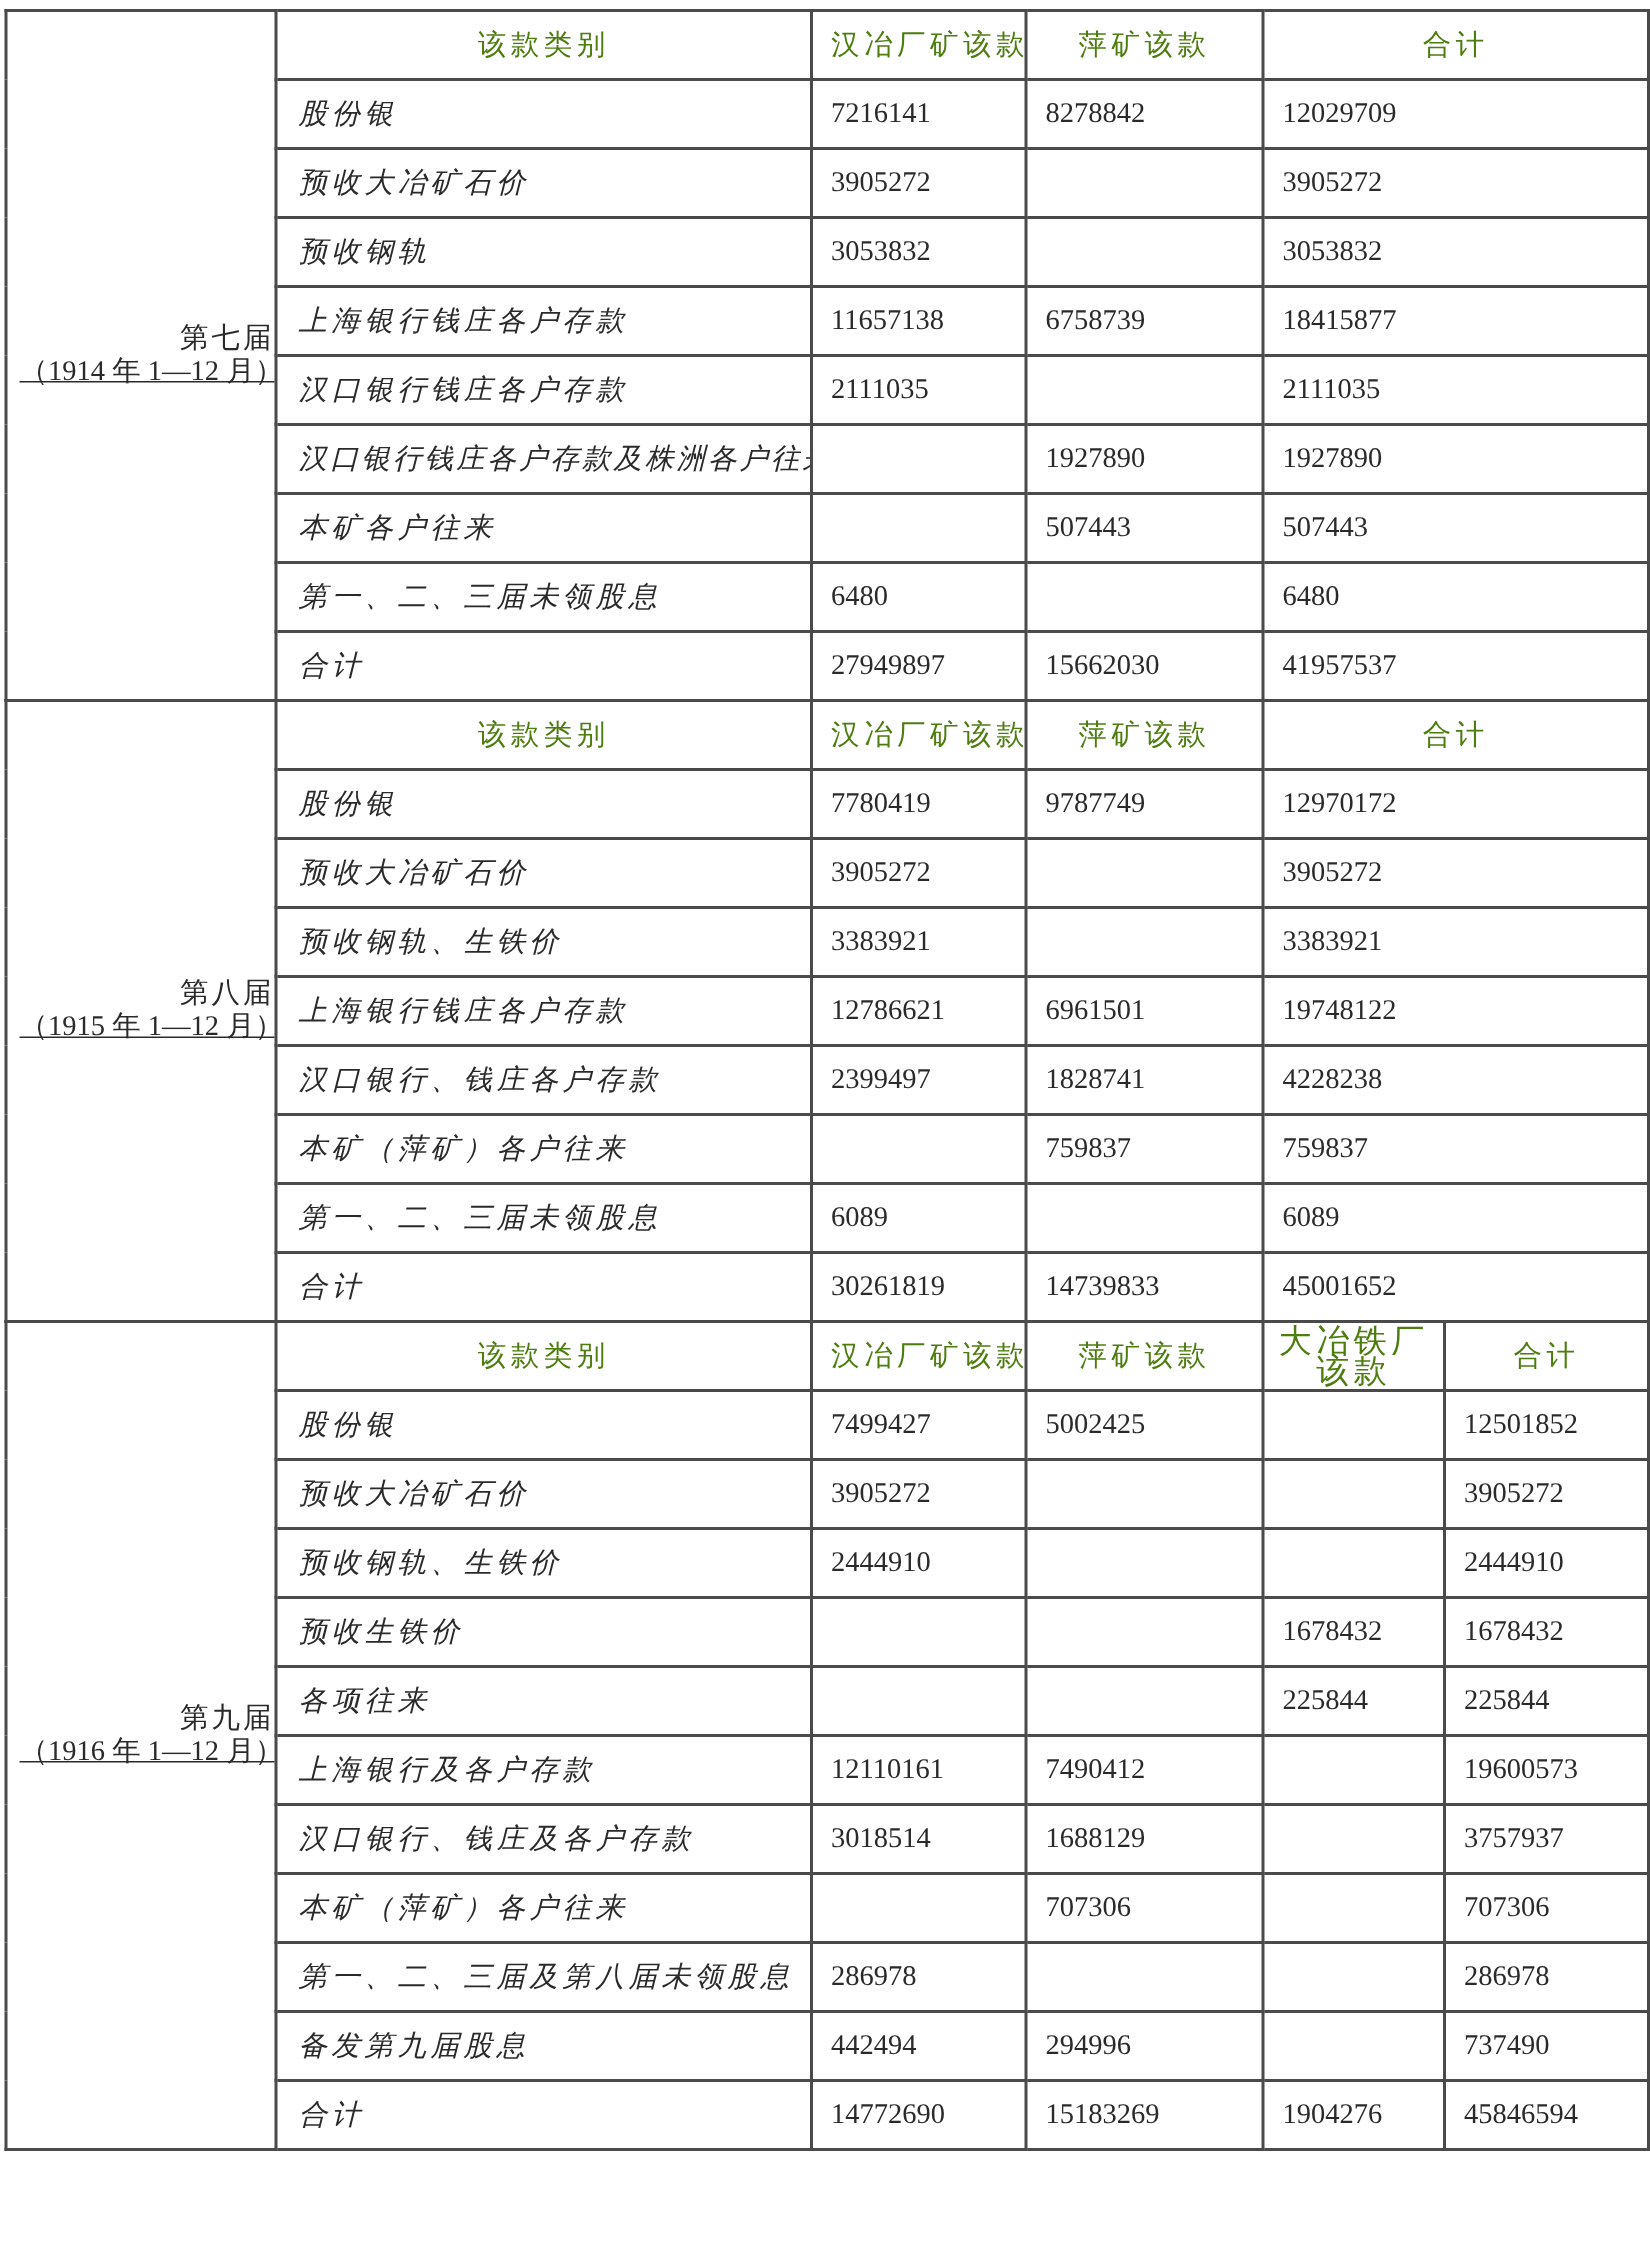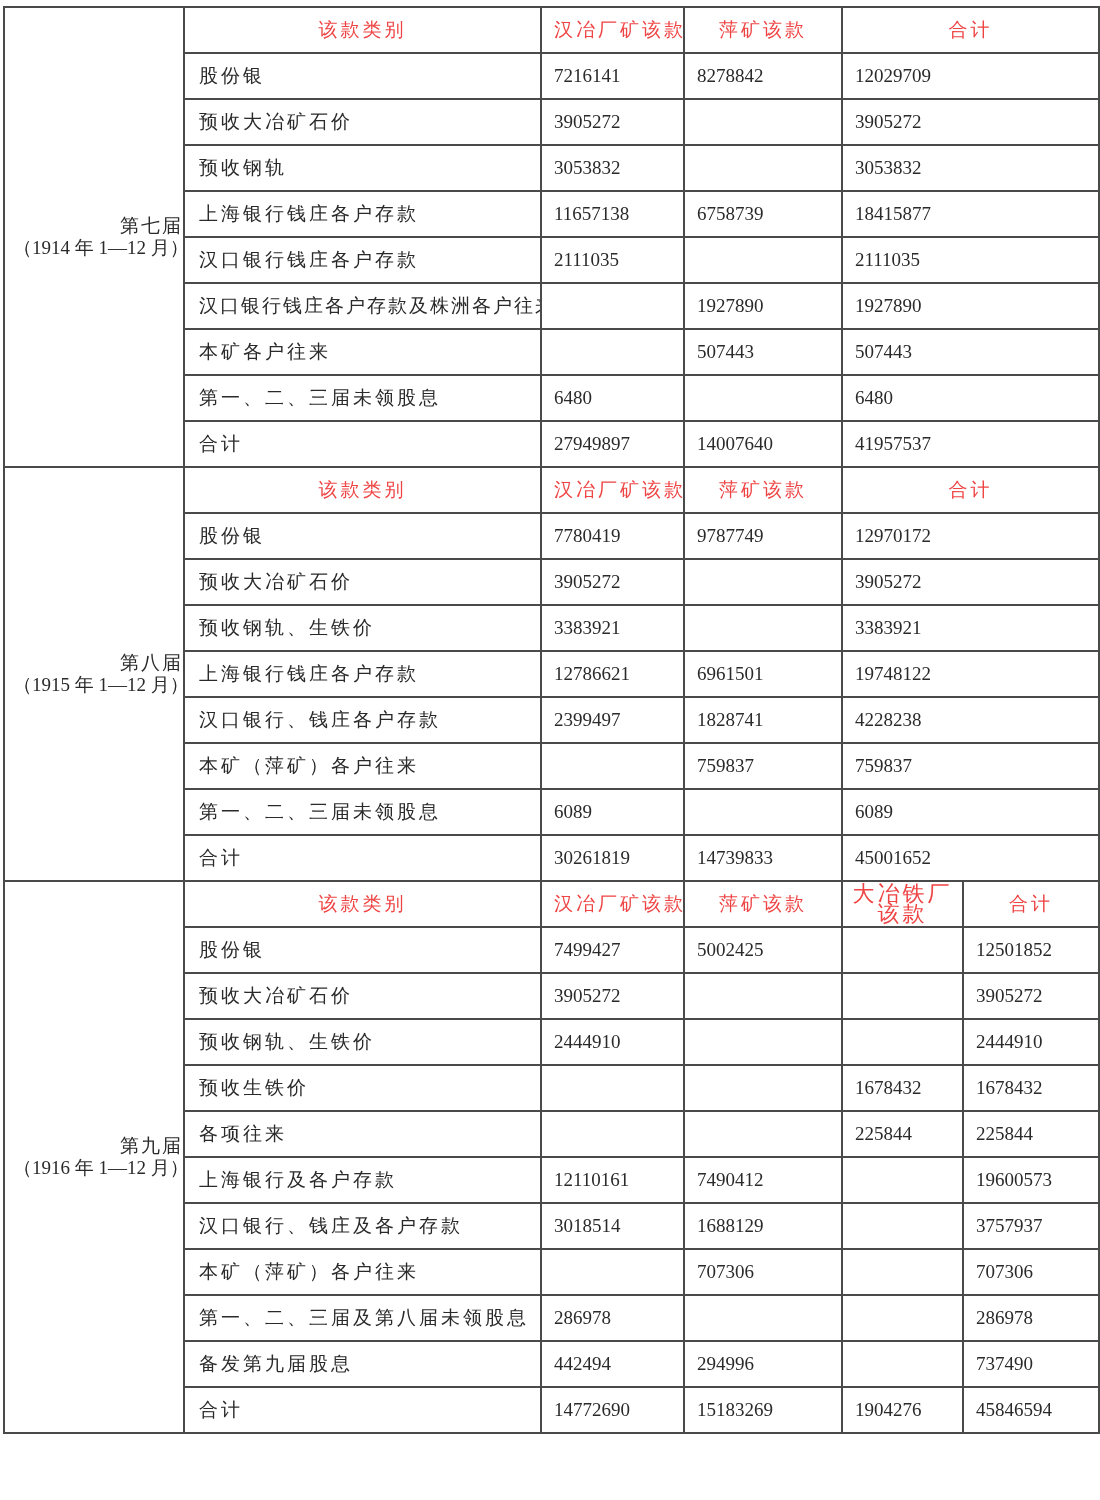--- a/index.html
+++ b/index.html
@@ -46,29 +46,31 @@
       vertical-align: middle;
     }
     td.period .period-label {
       display: block;
       letter-spacing: 2px;
       text-align: right;
     }
     td.period .period-range {
       display: block;
       margin-left: -6px;
+      text-decoration: underline;
     }
     td.cat {
       padding-left: 14px !important;
       letter-spacing: 3px;
+      font-style: italic;
     }
     td.hdr {
       text-align: center;
       letter-spacing: 3px;
-      color: #ef4444;
+      color: #4d7c0f;
     }
     td.hdr.left-hdr {
       text-align: right;
       padding-left: 12px !important;
     }
     td.hdr.two-line {
       line-height: 20px;
       font-size: 22px;
     }
     td.num {
@@ -143,21 +145,21 @@
       </tr>
       <tr>
         <td class="cat">第一、二、三届未领股息</td>
         <td class="num">6480</td>
         <td class="num"></td>
         <td class="num">6480</td>
       </tr>
       <tr>
         <td class="cat">合计</td>
         <td class="num">27949897</td>
-        <td class="num">14007640</td>
+        <td class="num">15662030</td>
         <td class="num">41957537</td>
       </tr>
     </tbody>
   </table>
 
   <table class="section">
     <colgroup>
       <col style="width:180px">
         <col style="width:357px">
         <col style="width:143px">

